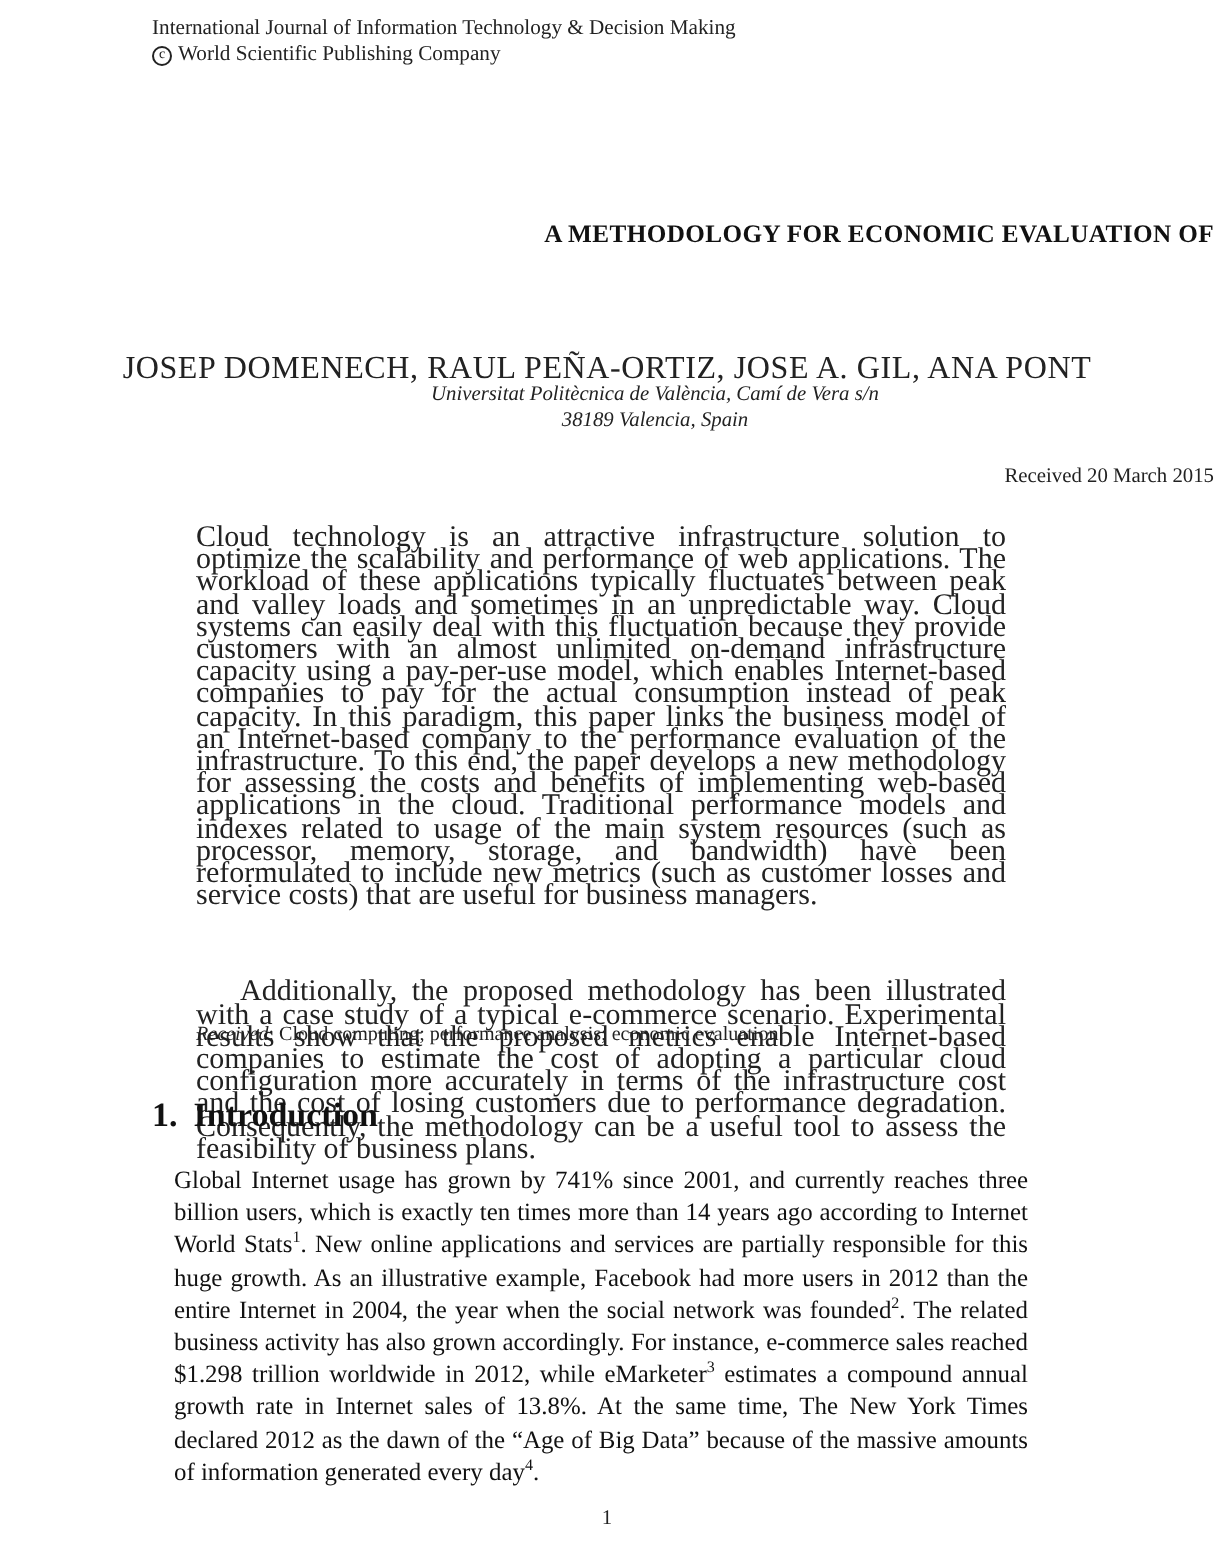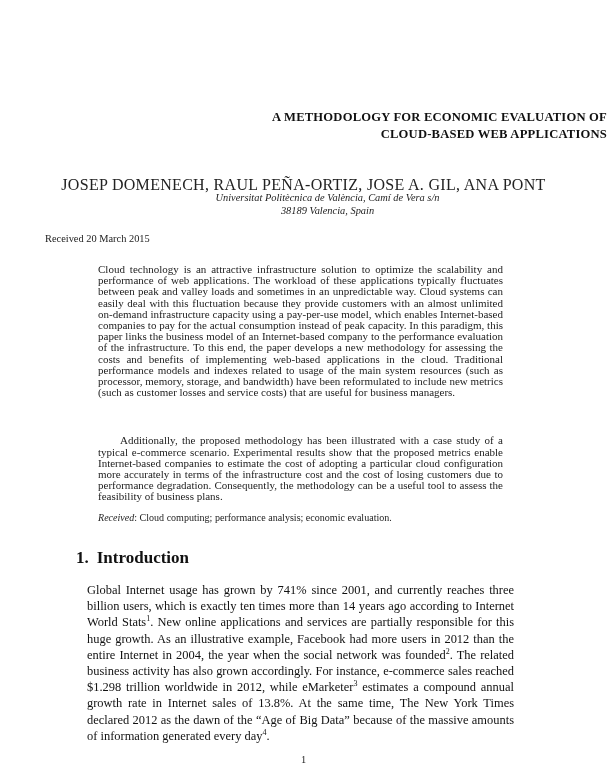--- a/index.html
+++ b/index.html
@@ -10,44 +10,50 @@
   .copyright-line { display: flex; align-items: center; gap: 3px; }
   .copy-glyph { display: inline-flex; width: 10px; height: 10px; border: 1px solid #222; border-radius: 50%;
                 font-size: 7px; align-items: center; justify-content: center; line-height: 1; box-sizing: border-box; }
   .title { position: absolute; left: 0; right: 0; top: 109px; text-align: center; font-weight: bold;
            font-size: 12.6px; line-height: 17px; letter-spacing: 0.2px; color: #111; }
   .title div { white-space: nowrap; text-align: right; }
   .authors { position: absolute; left: 0; right: 0; top: 176px; text-align: center; font-size: 16px;
              letter-spacing: 0.3px; color: #222; }
   .affil { position: absolute; left: 0; right: 0; top: 191px; text-align: center; font-style: italic;
            font-size: 10.4px; line-height: 13px; color: #222; padding-left: 48px; }
-  .received { position: absolute; left: 0; right: 0; top: 233px; text-align: left; font-size: 10.4px; color: #222; padding-left: 45px; }
-  .abstract { position: absolute; left: 98px; width: 405px; top: 264px; font-size: 11px; line-height: 11.2px;
+  .received { position: absolute; left: 0; right: 0; top: 233px; text-align: right; font-size: 10.4px; color: #222; padding-left: 45px; }
+  .abstract { position: absolute; left: 98px; width: 405px; top: 264px; font-size: 15px; line-height: 11.2px;
               text-align: justify; color: #222; }
   .abstract p { margin: 0; text-align: justify; }
   .abstract p + p { text-indent: 22px; margin-top: 37px; }
   .keywords { position: absolute; left: 98px; width: 405px; top: 512px; font-size: 10.05px; color: #222; }
   .keywords .kw-label { font-style: italic; }
   .section-heading { position: absolute; left: 76px; top: 548px; font-weight: bold; font-size: 17px; color: #111; }
   .section-heading .num { margin-right: 8px; }
   .body-text { position: absolute; left: 76px; width: 449px; top: 571px; font-size: 12.45px; line-height: 16.2px;
                text-align: justify; color: #111; }
   .body-text p { margin: 11px; }
   sup { font-size: 8px; line-height: 0; vertical-align: 5px; }
   .page-number { position: absolute; left: 0; right: 0; top: 754px; text-align: center; font-size: 10.4px; color: #222; }
 </style>
 </head>
 <body>
 
 <div class="page">
 
+  <div class="running-head">
+    <div>International Journal of Information Technology &amp; Decision Making</div>
+    <div class="copyright-line">
+      <span class="copy-glyph">c</span>
+      <span>World Scientific Publishing Company</span>
+    </div>
+  </div>
 
   <div class="title">
     <div>A METHODOLOGY FOR ECONOMIC EVALUATION OF</div>
-    <div>CLOUD-BASED WEB APPLICATIONS</div>
   </div>
 
   <div class="authors">JOSEP DOMENECH, RAUL PEÑA-ORTIZ, JOSE A. GIL, ANA PONT</div>
 
   <div class="affil">
     <div>Universitat Politècnica de València, Camí de Vera s/n</div>
     <div>38189 Valencia, Spain</div>
   </div>
 
   <div class="received">Received 20 March 2015</div>

